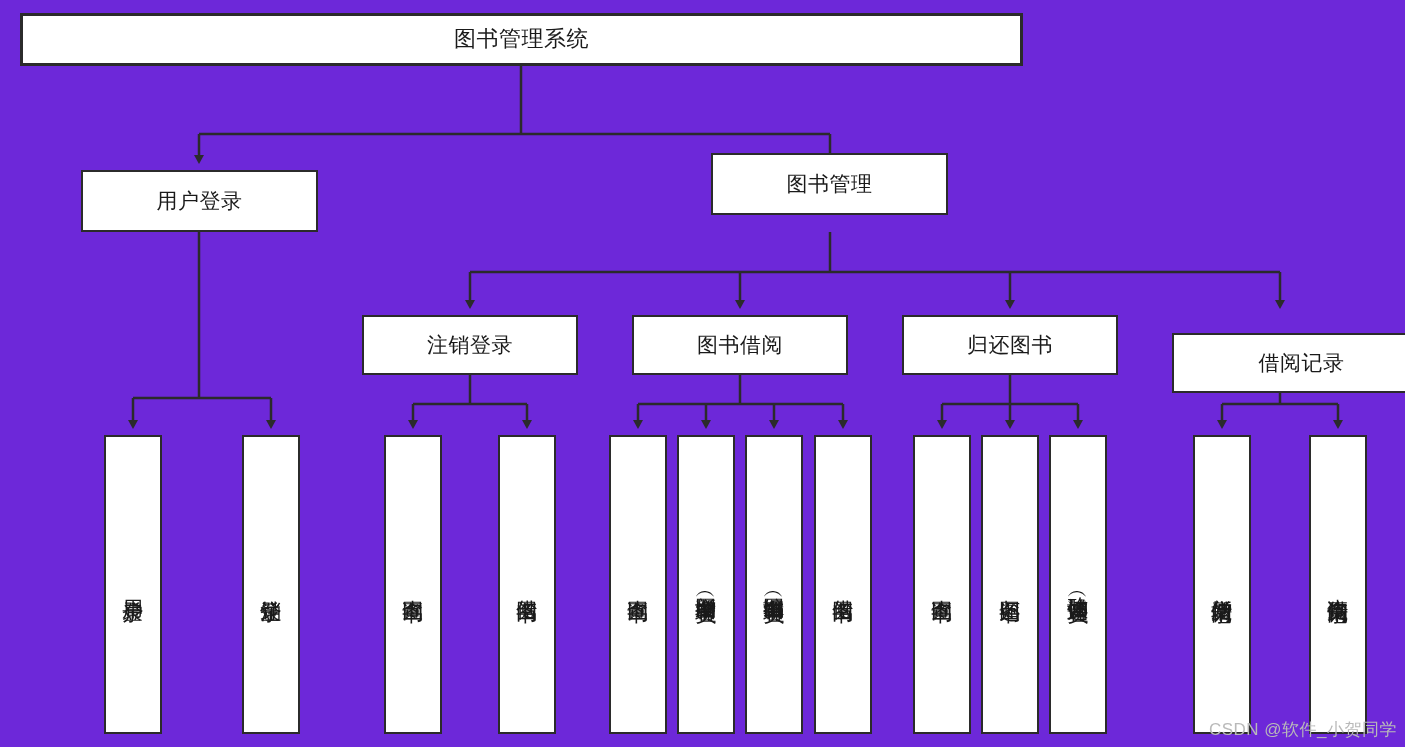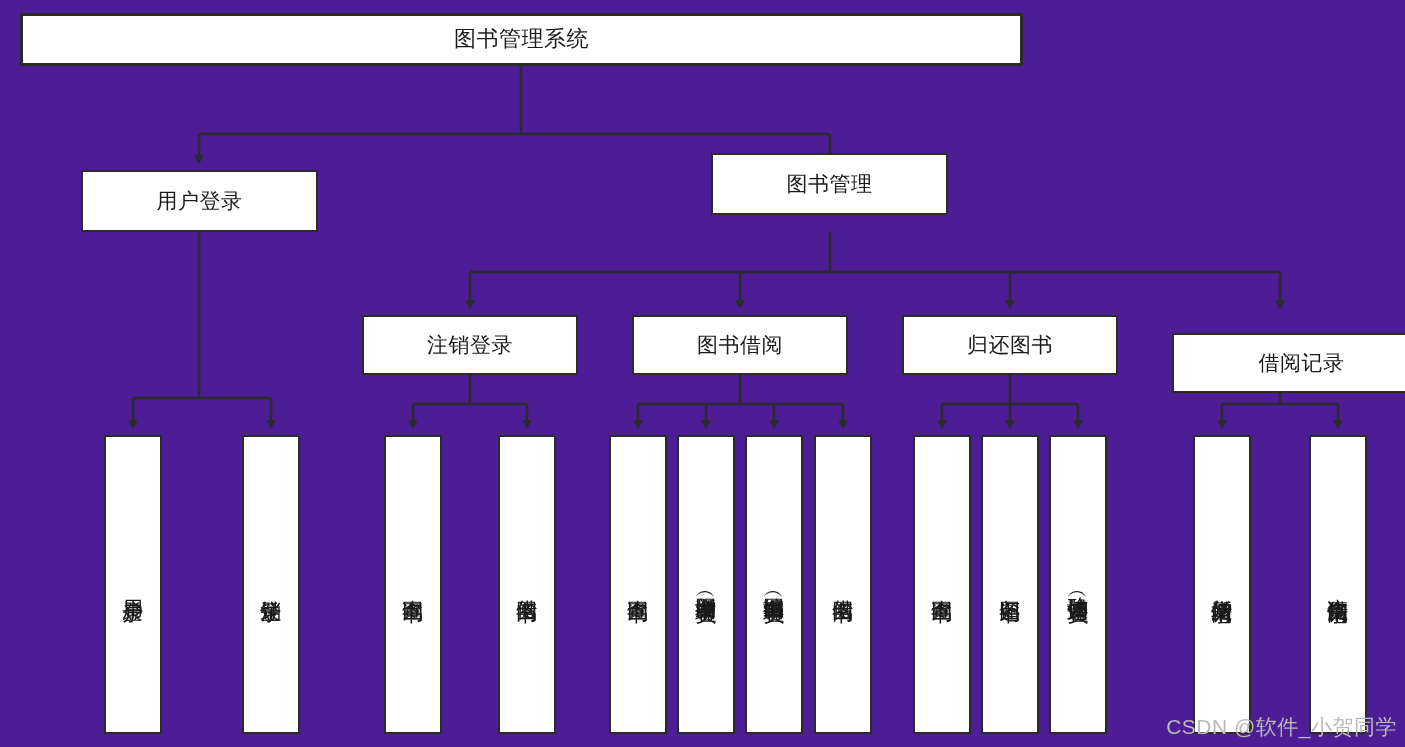--- a/index.html
+++ b/index.html
@@ -8,21 +8,21 @@
     padding: 0;
     background: #ffffff;
   }
   body {
     font-family: "Liberation Sans", "DejaVu Sans", sans-serif;
   }
   #diagram-root {
     position: relative;
     width: 1405px;
     height: 747px;
-    background: #4c1d95;
+    background: #6d28d9;
     overflow: hidden;
   }
   #diagram-svg {
     position: absolute;
     left: 0;
     top: 0;
     width: 1405px;
     height: 747px;
   }
   .node-box {
@@ -60,21 +60,21 @@
     line-height: 1.12;
     letter-spacing: 1px;
     text-align: center;
     white-space: nowrap;
     user-select: none;
   }
   #watermark {
     position: absolute;
     right: 8px;
     bottom: 6px;
-    font-size: 21px;
+    font-size: 17px;
     color: #b9b9b9;
     letter-spacing: 0.5px;
     white-space: nowrap;
     user-select: none;
   }
 </style>
 </head>
 <body>
 
 <div id="diagram-root">

